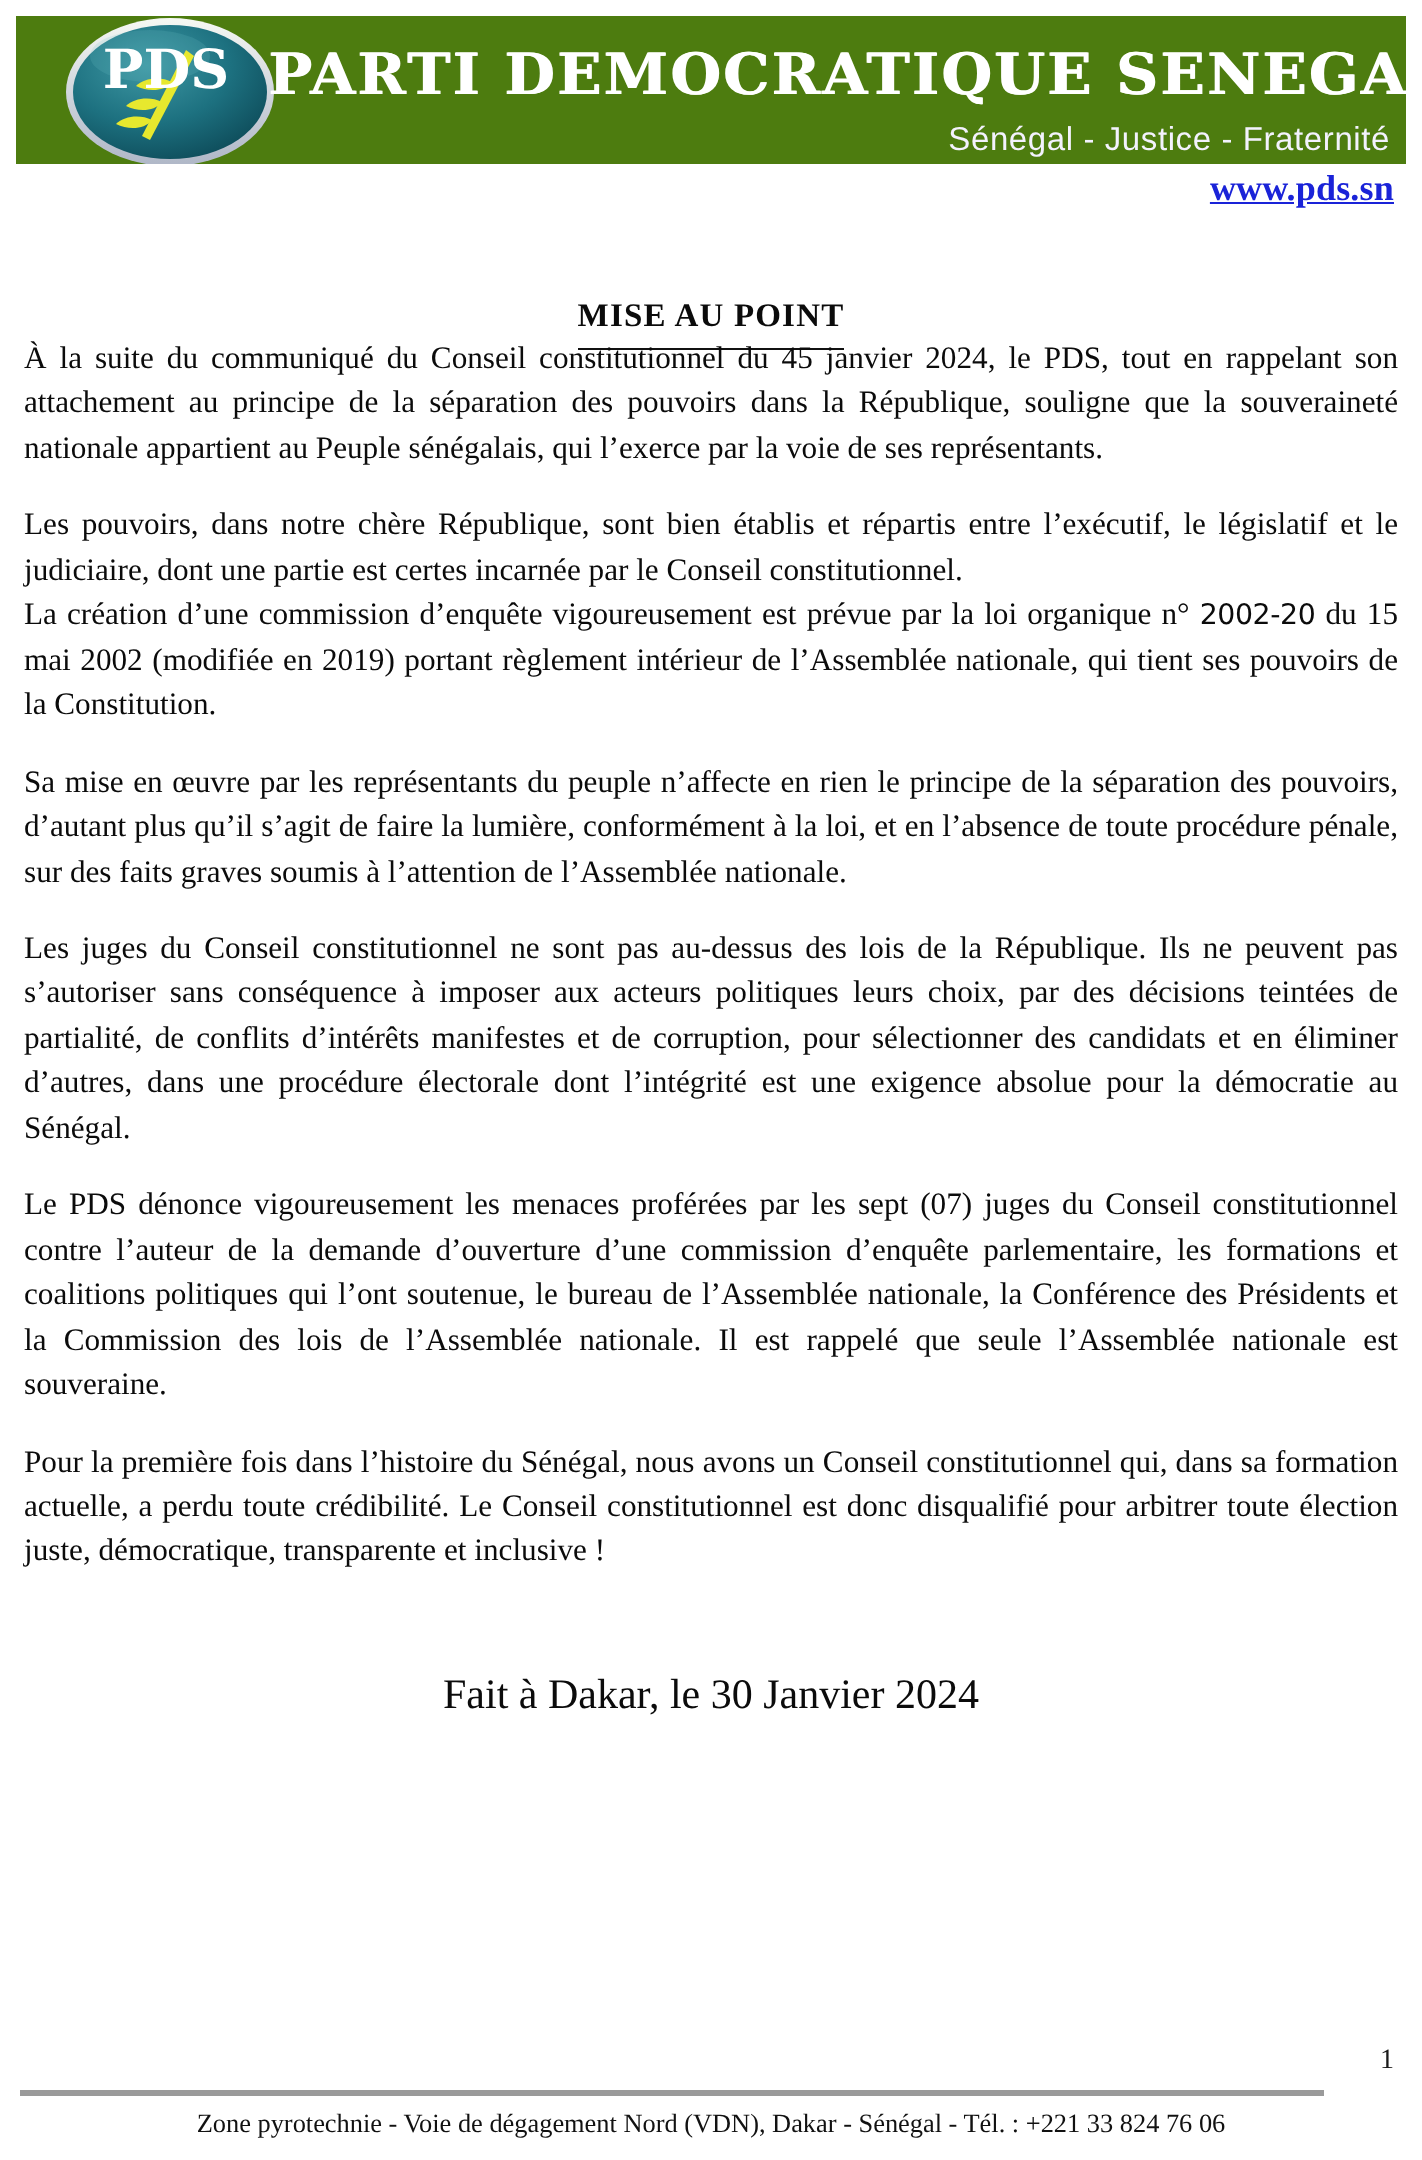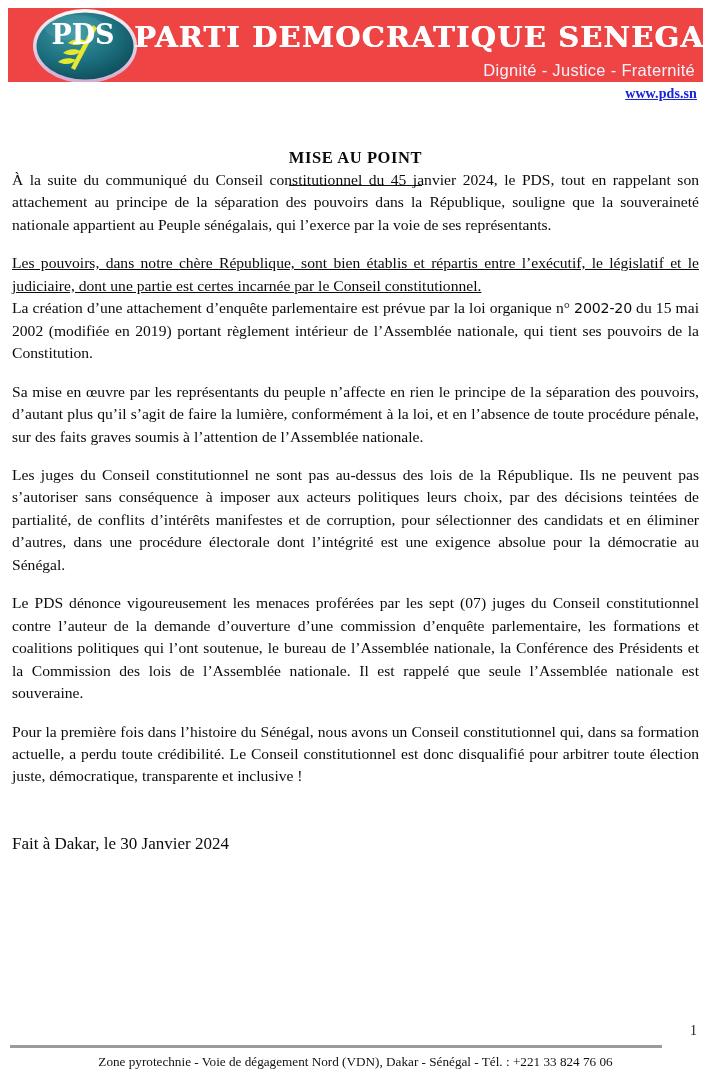--- a/index.html
+++ b/index.html
@@ -17,21 +17,21 @@
     color: #0b0b0b;
   }
 
   
   .banner {
     position: absolute;
     left: 8px;
     top: 8px;
     width: 695px;
     height: 74px;
-    background: #ef4444;
+    background: #4d7c0f;
     overflow: hidden;
   }
   .banner-inner {
     position: relative;
     width: 100%;
     height: 100%;
   }
 
   
   .logo {
@@ -75,21 +75,21 @@
   
   .weblink-row {
     position: absolute;
     right: 14px;
     top: 84px;
     text-align: right;
   }
   .weblink {
     font-family: "Liberation Serif", "DejaVu Serif", serif;
     font-weight: 700;
-    font-size: 14px;
+    font-size: 18px;
     color: #1a23d8;
     text-decoration: underline;
     letter-spacing: 0.1px;
   }
 
   
   .page {
     position: absolute;
     left: 12px;
     top: 108px;
@@ -100,50 +100,50 @@
     text-align: center;
     font-weight: 700;
     font-size: 16.5px;
     letter-spacing: 0.6px;
     margin: 40px 0 0 0;
     padding: 0 0 1px 0;
     display: block;
   }
   .doc-title span {
     border-bottom: 1.6px solid #111;
-    padding-bottom: 18px;
+    padding-bottom: 7px;
   }
 
   .body-text {
     margin: 0;
     padding: 0;
   }
   p.para {
     text-align: justify;
     text-justify: inter-word;
     font-size: 15.6px;
     line-height: 1.44;
     margin: 0 0 16px 0;
     hyphens: none;
   }
-  p.para.tight { margin-bottom: 0; text-decoration: underline; }
+  p.para.tight { margin-bottom: 0; }
   .first-para { margin-top: 28px; }
 
   .num-alt {
     font-family: "DejaVu Sans", "Liberation Sans", sans-serif;
     font-size: 14.2px;
     letter-spacing: -0.2px;
     margin-top: 36px;
   }
 
   .signature {
-    font-size: 17px;
+    font-size: 21px;
     line-height: 1.44;
     margin: 44px 0 0 0;
-    text-align: left;
+    text-align: center;
   }
 
   
   .page-number {
     position: absolute;
     right: 14px;
     top: 1024px;
     font-size: 14px;
     line-height: 1;
     color: #1a1a1a;
@@ -197,42 +197,42 @@
           <path d="M50 43 C44 40 36 41 32 45 C38 48 46 48 50 43 Z"></path>
           <path d="M45 52 C39 49 31 50 27 54 C33 57 41 57 45 52 Z"></path>
         </g>
 
         <text x="52" y="36" text-anchor="middle" font-family="DejaVu Serif, Liberation Serif, serif" font-size="27" font-weight="700" fill="#ffffff">PDS</text>
       </svg>
     </div>
 
     <div class="party-name">PARTI  DEMOCRATIQUE  SENEGALAIS</div>
 
-    <div class="tagline">Dignité - Justice - Fraternité</div>
+    <div class="tagline">Sénégal - Justice - Fraternité</div>
   </div>
 </div>
 
 <div class="weblink-row">
   <a class="weblink" href="#">www.pds.sn</a>
 </div>
 
 <div class="page">
 
   <h1 class="doc-title">
     <span>MISE AU POINT</span>
   </h1>
 
   <div class="body-text">
 
     <p class="para first-para">À la suite du communiqué du Conseil constitutionnel du 45 janvier 2024, le PDS, tout en rappelant son attachement au principe de la séparation des pouvoirs dans la République, souligne que la souveraineté nationale appartient au Peuple sénégalais, qui l’exerce par la voie de ses représentants.</p>
 
 
     <p class="para tight">Les pouvoirs, dans notre chère République, sont bien établis et répartis entre l’exécutif, le législatif et le judiciaire, dont une partie est certes incarnée par le Conseil constitutionnel.</p>
 
-    <p class="para"><span>La création d’une attachement d’enquête parlementaire est prévue par la loi organique n° </span><span class="num-alt">2002-20</span><span> du 15 mai 2002 (modifiée en 2019) portant règlement intérieur de l’Assemblée nationale, qui tient ses pouvoirs de la Constitution.</span></p>
+    <p class="para"><span>La création d’une commission d’enquête vigoureusement est prévue par la loi organique n° </span><span class="num-alt">2002-20</span><span> du 15 mai 2002 (modifiée en 2019) portant règlement intérieur de l’Assemblée nationale, qui tient ses pouvoirs de la Constitution.</span></p>
 
     <p class="para">Sa mise en œuvre par les représentants du peuple n’affecte en rien le principe de la séparation des pouvoirs, d’autant plus qu’il s’agit de faire la lumière, conformément à la loi, et en l’absence de toute procédure pénale, sur des faits graves soumis à l’attention de l’Assemblée nationale.</p>
 
     <p class="para">Les juges du Conseil constitutionnel ne sont pas au-dessus des lois de la République. Ils ne peuvent pas s’autoriser sans conséquence à imposer aux acteurs politiques leurs choix, par des décisions teintées de partialité, de conflits d’intérêts manifestes et de corruption, pour sélectionner des candidats et en éliminer d’autres, dans une procédure électorale dont l’intégrité est une exigence absolue pour la démocratie au Sénégal.</p>
 
     <p class="para"> Le PDS dénonce vigoureusement les menaces proférées par les sept (07) juges du Conseil constitutionnel contre l’auteur de la demande d’ouverture d’une commission d’enquête parlementaire, les formations et coalitions politiques qui l’ont soutenue, le bureau de l’Assemblée nationale, la Conférence des Présidents et la Commission des lois de l’Assemblée nationale. Il est rappelé que seule l’Assemblée nationale est souveraine.</p>
 
     <p class="para">Pour la première fois dans l’histoire du Sénégal, nous avons un Conseil constitutionnel qui, dans sa formation actuelle, a perdu toute crédibilité. Le Conseil constitutionnel est donc disqualifié pour arbitrer toute élection juste, démocratique, transparente et inclusive !</p>
   </div>
 

